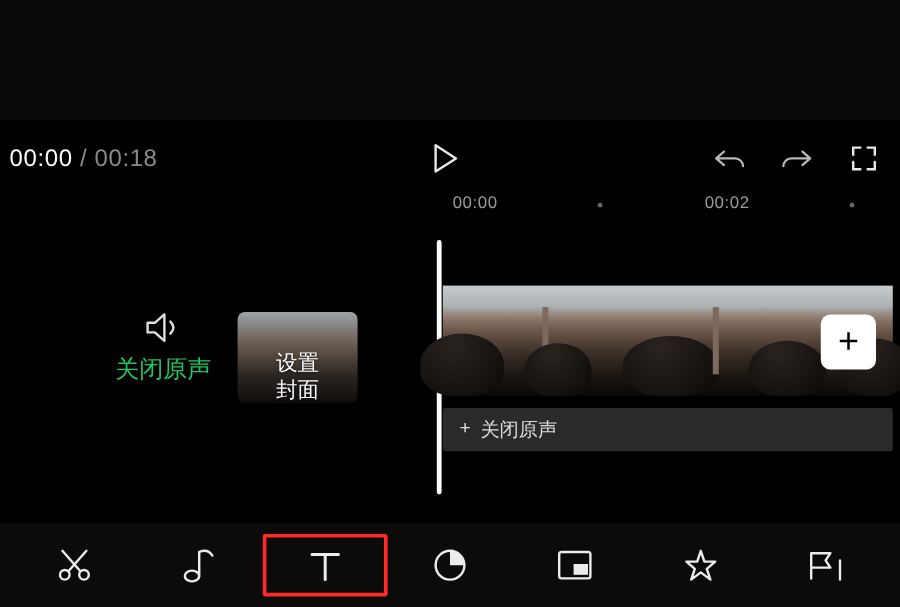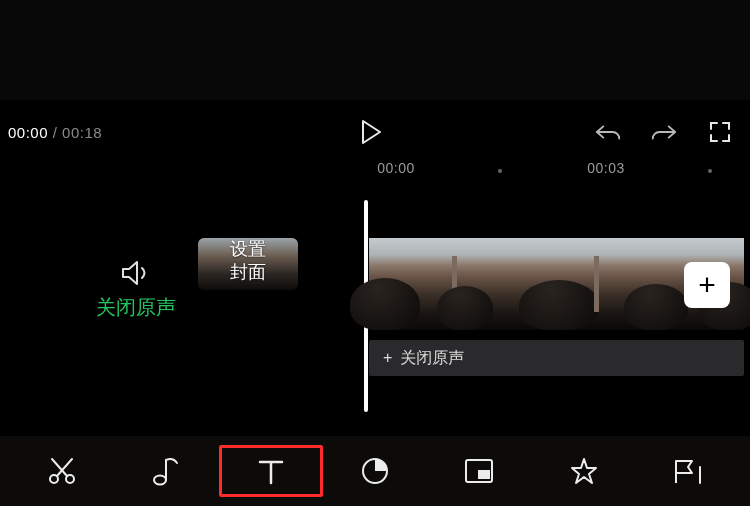--- a/index.html
+++ b/index.html
@@ -1,38 +1,38 @@
 <!DOCTYPE html>
 <html><head>
 <meta charset="utf-8">
 <style>
   * { margin: 0; padding: 0; box-sizing: border-box; }
   html, body { width: 750px; height: 506px; background: #000; color: #fff; font-family: -apple-system, "Helvetica Neue", Arial, sans-serif; overflow: hidden; }
 
   .preview { position: absolute; left: 0; top: 0; width: 750px; height: 100px; background: #080808; }
 
   .controls { position: absolute; left: 0; top: 112px; width: 750px; height: 40px; display: flex; align-items: center; }
-  .time { position: absolute; left: 8px; font-size: 15px; letter-spacing: 0.5px; }
+  .time { position: absolute; left: 8px; font-size: 20px; letter-spacing: 0.5px; }
   .time .cur { color: #fff; }
   .time .sep, .time .dur { color: #8a8a8a; }
   .play { position: absolute; left: 357px; width: 26px; height: 26px; display: flex; align-items: center; justify-content: center; }
   .right-ctl { position: absolute; right: 16px; display: flex; align-items: center; gap: 28px; }
   .icon-btn { width: 28px; height: 28px; display: flex; align-items: center; justify-content: center; }
   .icon-btn svg { stroke: #b8b8b8; }
 
   .ruler { position: absolute; left: 0; top: 160px; width: 750px; height: 24px; font-size: 14px; color: #9a9a9a; letter-spacing: 0.5px; }
   .ruler span { position: absolute; transform: translateX(-50%); }
   .dot { width: 4px; height: 4px; background: #666; border-radius: 50%; top: 9px; }
 
   .timeline { position: absolute; left: 0; top: 200px; width: 750px; height: 230px; }
 
   .mute { position: absolute; left: 96px; top: 60px; display: flex; flex-direction: column; align-items: center; gap: 8px; }
   .mute-label { font-size: 20px; color: #22c55e; }
 
-  .cover { position: absolute; left: 198px; top: 38px; width: 100px; height: 52px; border-radius: 6px; overflow: hidden; display: flex; align-items: flex-start; justify-content: center; background: linear-gradient(180deg, #9aa4a8 0%, #6b5c50 35%, #2a2522 70%, #0e0c0a 100%); }
+  .cover { position: absolute; left: 198px; top: 60px; width: 100px; height: 76px; border-radius: 6px; overflow: hidden; display: flex; align-items: flex-end; justify-content: center; background: linear-gradient(180deg, #9aa4a8 0%, #6b5c50 35%, #2a2522 70%, #0e0c0a 100%); }
   .cover-text { font-size: 18px; color: #fff; text-align: center; line-height: 1.25; text-shadow: 0 1px 2px rgba(0,0,0,0.6); }
 
   .playhead { position: absolute; left: 364px; top: 0; width: 4px; height: 212px; background: #fff; border-radius: 2px; }
 
   .clip { position: absolute; left: 369px; top: 38px; width: 375px; height: 92px; background: linear-gradient(180deg, #c5cbcf 0%, #aeb3b4 18%, #8b766a 30%, #6a5448 42%, #3d3128 60%, #1a1512 82%, #0a0807 100%); }
   .clip::before, .clip::after { content: ""; position: absolute; top: 18px; width: 5px; height: 56px; background: #7c6a5e; }
   .clip::before { left: 22%; }
   .clip::after { left: 60%; }
   .people { position: absolute; left: 0; bottom: 0; width: 100%; height: 44px; }
   .people span { position: absolute; bottom: 0; background: radial-gradient(circle at 40% 20%, #2a2420, #0a0806); border-radius: 50% 50% 40% 40%; }
@@ -83,21 +83,21 @@
       <svg width="24" height="24" viewBox="0 0 24 24">
           <path d="M3 9 V3 H9 M15 3 H21 V9 M21 15 V21 H15 M9 21 H3 V15" fill="none" stroke="#e8e8e8" stroke-width="2" stroke-linecap="round"></path>
         </svg>
     </div>
   </div>
 </div>
 
 <div class="ruler">
   <span style="left:396px">00:00</span>
   <span class="dot" style="left:500px"></span>
-  <span style="left:606px">00:03</span>
+  <span style="left:606px">00:02</span>
   <span class="dot" style="left:710px"></span>
 </div>
 
 <div class="timeline">
   <div class="mute">
     <svg width="30" height="26" viewBox="0 0 30 26">
       <path d="M2 9 H8 L16 2 V24 L8 17 H2 Z" fill="none" stroke="#e0e0e0" stroke-width="2" stroke-linejoin="round"></path>
       <path d="M21 8 Q26 13 21 18" fill="none" stroke="#e0e0e0" stroke-width="2" stroke-linecap="round"></path>
     </svg>
     <div class="mute-label">关闭原声</div>

